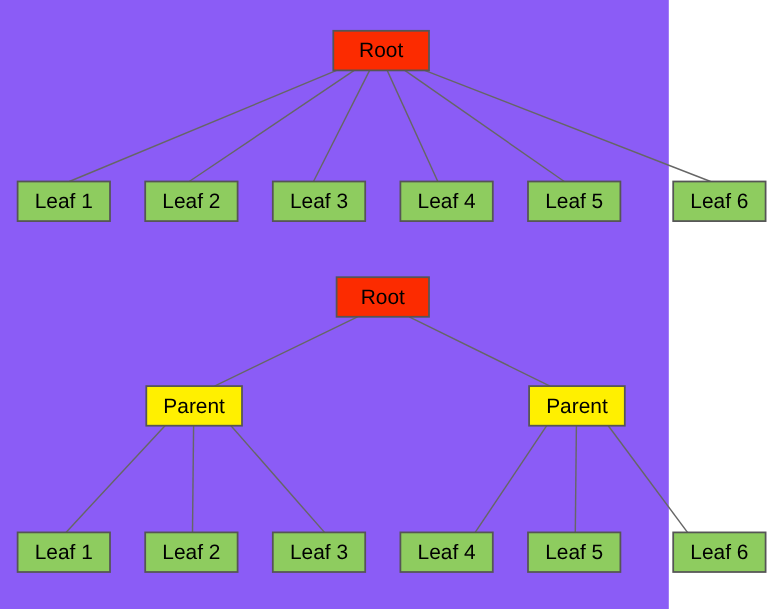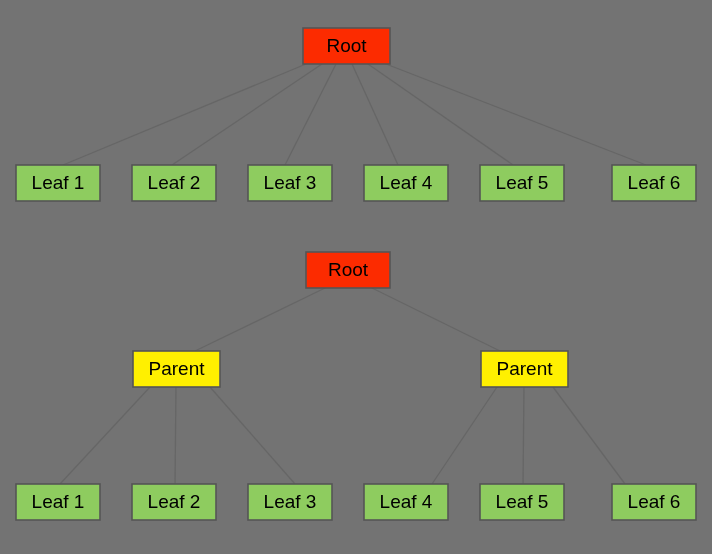--- a/index.html
+++ b/index.html
@@ -8,23 +8,23 @@
     background: #ffffff;
   }
   body {
     width: 712px;
     height: 554px;
     font-family: "Liberation Sans", sans-serif;
     overflow: hidden;
   }
   #diagram-root {
     position: relative;
-    width: 712px;
+    width: 608px;
     height: 554px;
-    background: #737373;
+    background: #8b5cf6;
   }
   svg.tree-canvas {
     position: absolute;
     top: 0;
     left: 0;
     width: 712px;
     height: 554px;
   }
   .node-label {
     font-family: "Liberation Sans", sans-serif;

